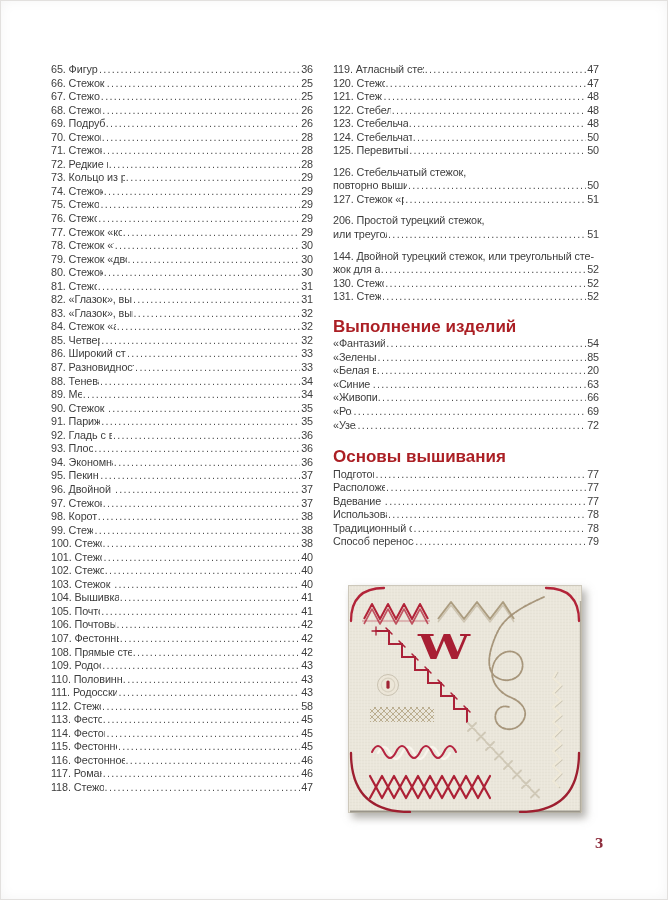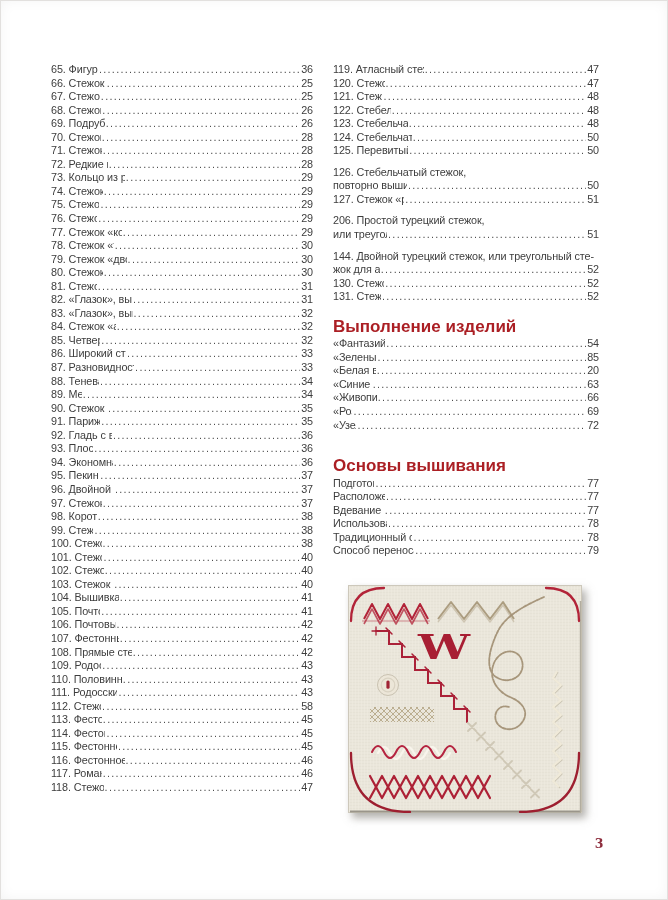--- a/index.html
+++ b/index.html
@@ -11,21 +11,21 @@
   .col{position:absolute;top:63px;font-size:10.8px;letter-spacing:-0.1px;color:#3d3d3d;}
   .col-left{left:51px;width:262px;}
   .col-right{left:333px;width:266px;}
   .toc-row{display:flex;align-items:baseline;height:13.55px;line-height:13.55px;}
   .toc-cont{height:13.55px;line-height:13.55px;white-space:nowrap;overflow:hidden;margin-top:8px;}
   .t{white-space:nowrap;flex-shrink:1;overflow:hidden;}
   .dots{flex:1 1 auto;min-width:4px;overflow:hidden;white-space:nowrap;color:#4c4c4c;margin:0 1px;}
   .dots::after{content:"......................................................................................................";letter-spacing:1.3px;}
   .pg{flex-shrink:0;}
   .sec{margin-top:16px;}
-  .sec2{margin-top:27px;}
+  .sec2{margin-top:18px;}
   .sec-head{font-weight:bold;font-size:17px;line-height:14.5px;color:#ab1f24;letter-spacing:0;}
   .sec .toc-row:first-of-type{margin-top:3px;}
   .folio{
     position:absolute;left:589px;top:836px;width:20px;text-align:center;
     font-family:"DejaVu Serif",serif;font-size:12.5px;font-weight:600;color:#8e2e3e;
   }
   .photo{
     position:absolute;left:348px;top:585px;width:234px;height:228px;
     box-shadow: 4px 5px 8px rgba(115,112,104,.55);
   }

